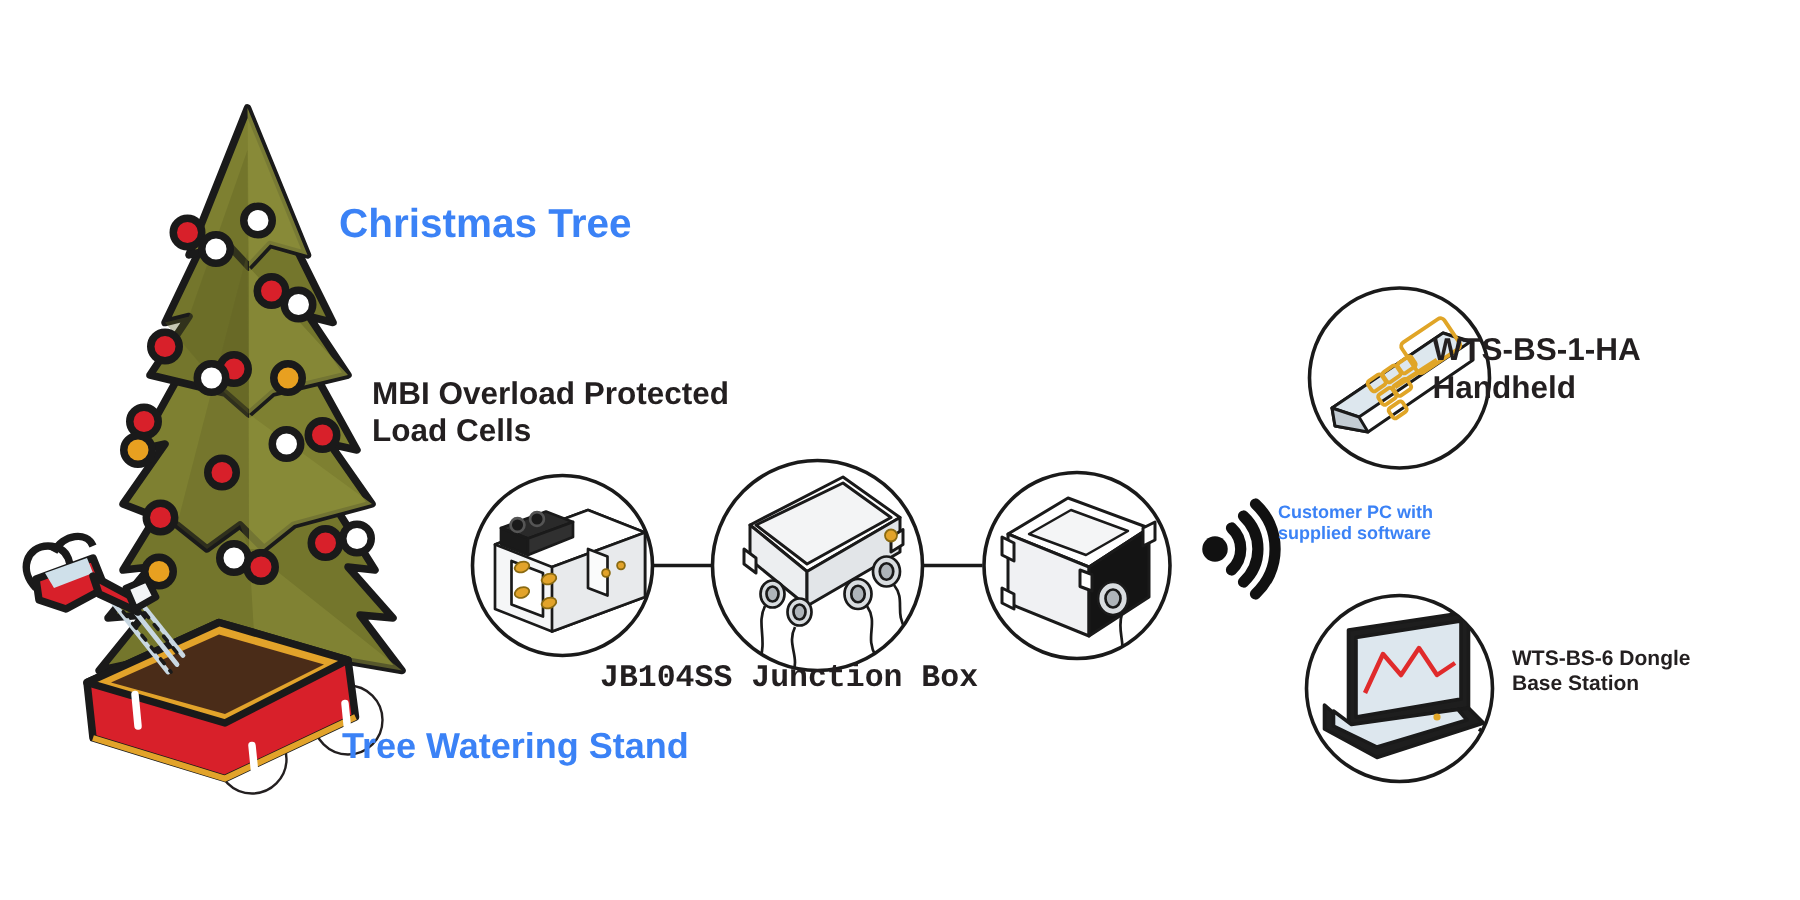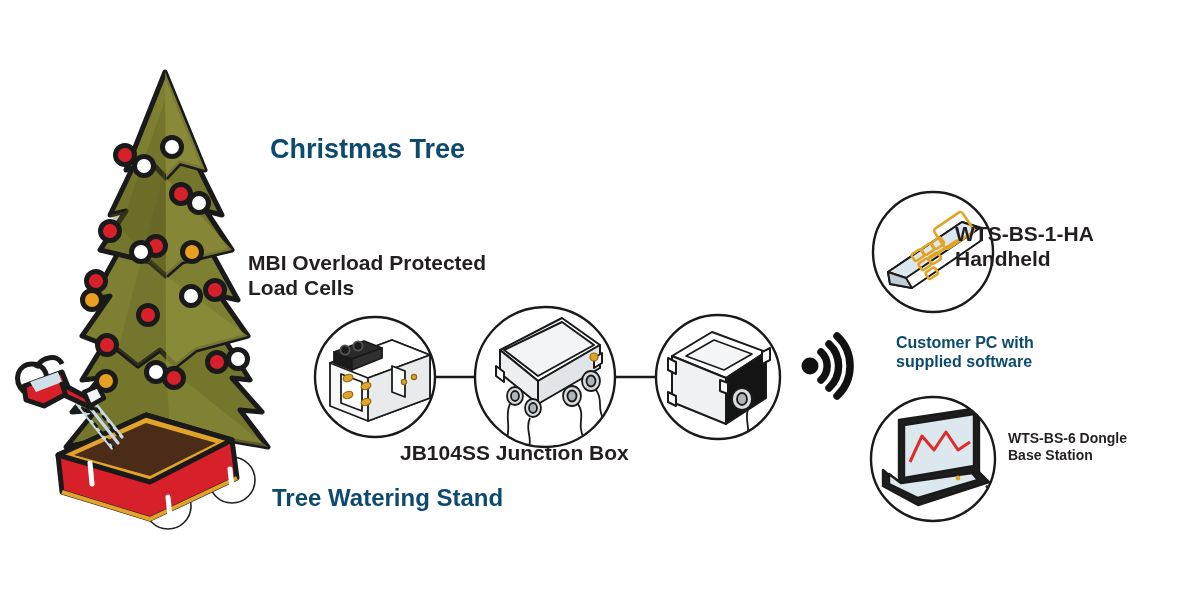--- a/index.html
+++ b/index.html
@@ -1,27 +1,27 @@
 <!DOCTYPE html>
 <html><head>
 <meta charset="utf-8">
 <style>
   html,body{margin:0;padding:0;background:#ffffff;}
   body{width:1200px;height:600px;overflow:hidden;font-family:"Liberation Sans",sans-serif;}
   #stage{position:relative;width:1200px;height:600px;background:#fff;}
   svg.art{position:absolute;top:0;left:0;width:1200px;height:600px;overflow:visible;}
   .lbl{position:absolute;font-weight:bold;line-height:1.18;white-space:pre-line;}
   .lbl.dark{color:#231f20;}
-  .lbl.red{color:#0c4a6e;margin-left:44px;}
+  .lbl.red{color:#3b82f6;}
   .l-christmas{left:226px;top:134px;font-size:27px;text-align:left;}
   .l-stand{left:228px;top:484px;font-size:24px;text-align:right;}
   .l-loadcell{left:248px;top:251px;width:304px;font-size:21px;}
   .l-bridge{left:606px;top:248px;width:232px;font-size:21px;}
-  .l-junction{left:400px;top:441px;width:288px;font-size:21px;}
-  .l-pc{left:852px;top:334px;width:208px;font-size:16px;text-align:left;}
+  .l-junction{left:400px;top:441px;width:288px;font-size:21px;font-family:Liberation Mono, monospace;}
+  .l-pc{left:852px;top:334px;width:208px;font-size:12px;text-align:left;}
   .l-handheld{left:955px;top:222px;width:190px;font-size:21px;text-align:left;}
   .l-dongle{left:1008px;top:430px;width:192px;font-size:14px;text-align:left;}
 </style>
 </head>
 <body>
 
 <div id="stage">
 
   <svg class="art" viewBox="0 0 1200 600">
     <defs>

